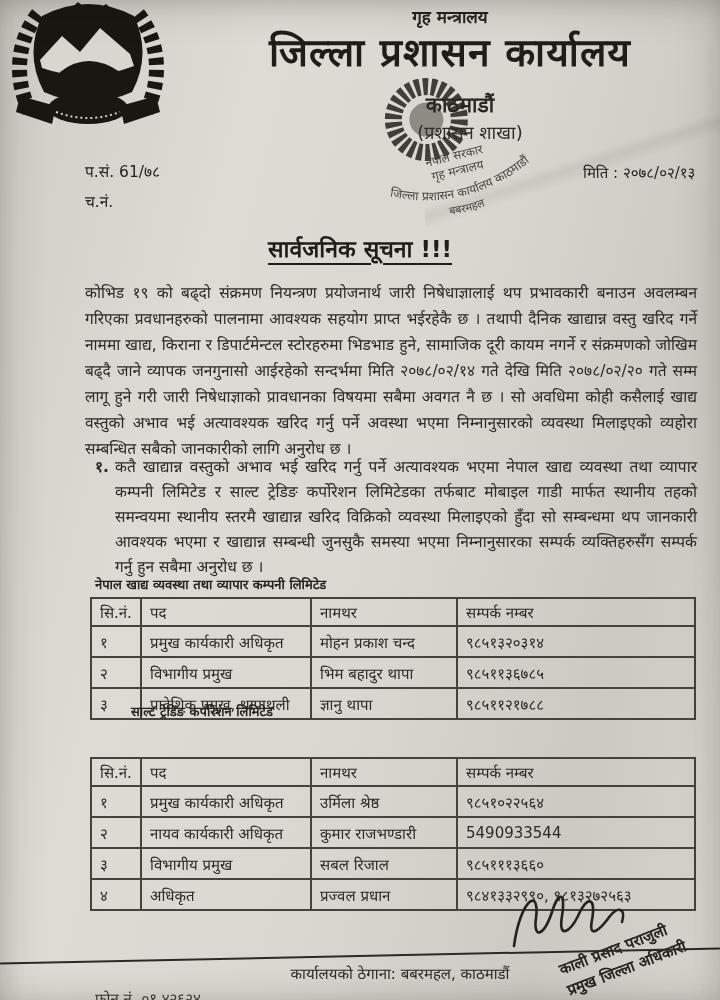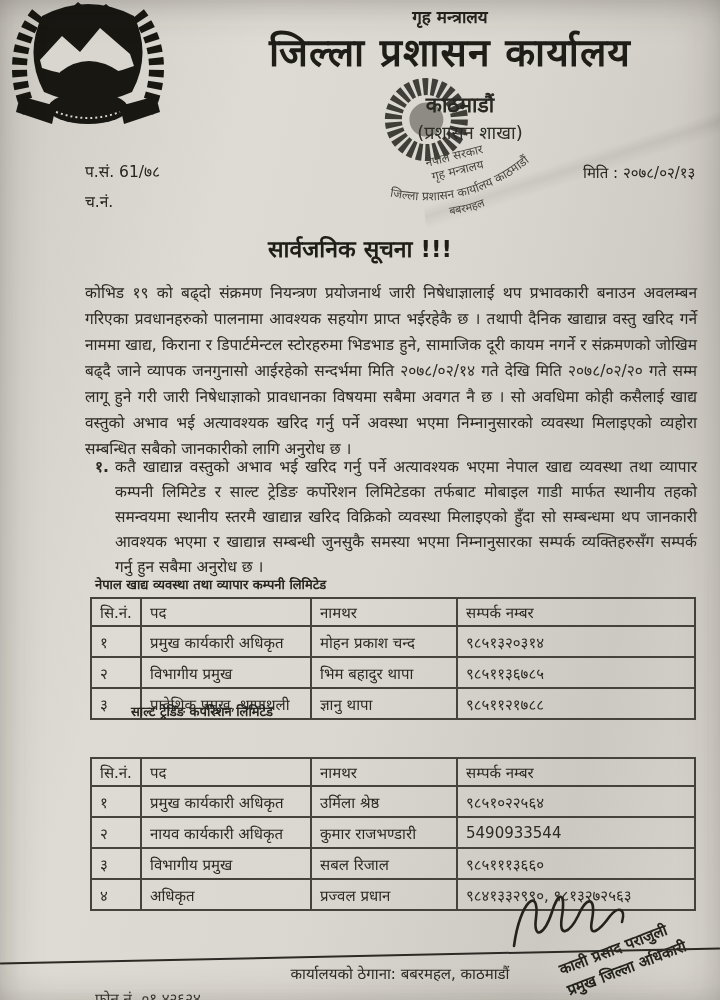--- a/index.html
+++ b/index.html
@@ -22,21 +22,21 @@
     transform:rotate(-6deg);
   }
   .abs{position:absolute;}
   .ministry{top:5px;left:180px;width:540px;text-align:center;font-size:17px;font-weight:700;color:#25231e;}
   .office{top:24px;left:170px;width:560px;text-align:center;font-size:39px;font-weight:700;color:#1f1d18;letter-spacing:1px;}
   .district{top:90px;left:330px;width:260px;text-align:center;font-size:21px;font-weight:700;color:#2a2823;}
   .branch{top:120px;left:330px;width:280px;text-align:center;font-size:18px;color:#2e2c27;}
   .refline{left:85px;font-size:15.5px;color:#26241f;}
   .dateline{top:162px;left:583px;font-size:15px;color:#26241f;}
   .notice-title{top:232px;left:0;width:720px;text-align:center;font-size:23px;font-weight:700;color:#1f1d18;}
-  .notice-title span{text-underline-offset:6px;text-decoration-thickness:1.5px;}
+  .notice-title span{text-decoration:underline;text-underline-offset:6px;text-decoration-thickness:1.5px;}
   .para{top:280px;left:85px;width:612px;font-size:15.5px;line-height:26px;text-align:justify;color:#2b2924;}
   .item{top:455px;left:95px;width:602px;display:flex;font-size:15.5px;line-height:25px;color:#2b2924;}
   .item .num{flex:0 0 20px;font-weight:700;}
   .item .txt{flex:1;text-align:justify;}
   .tbl-title{left:95px;font-size:13px;font-weight:700;color:#26241f;}
   table.tbl{position:absolute;left:90px;border-collapse:collapse;table-layout:fixed;width:604px;background:transparent;}
   table.tbl th,table.tbl td{
     border:2px solid #45433c;font-size:15px;font-weight:400;text-align:left;
     padding:2px 8px;height:25px;color:#2b2924;overflow:hidden;white-space:nowrap;margin-top:8px;
   }

